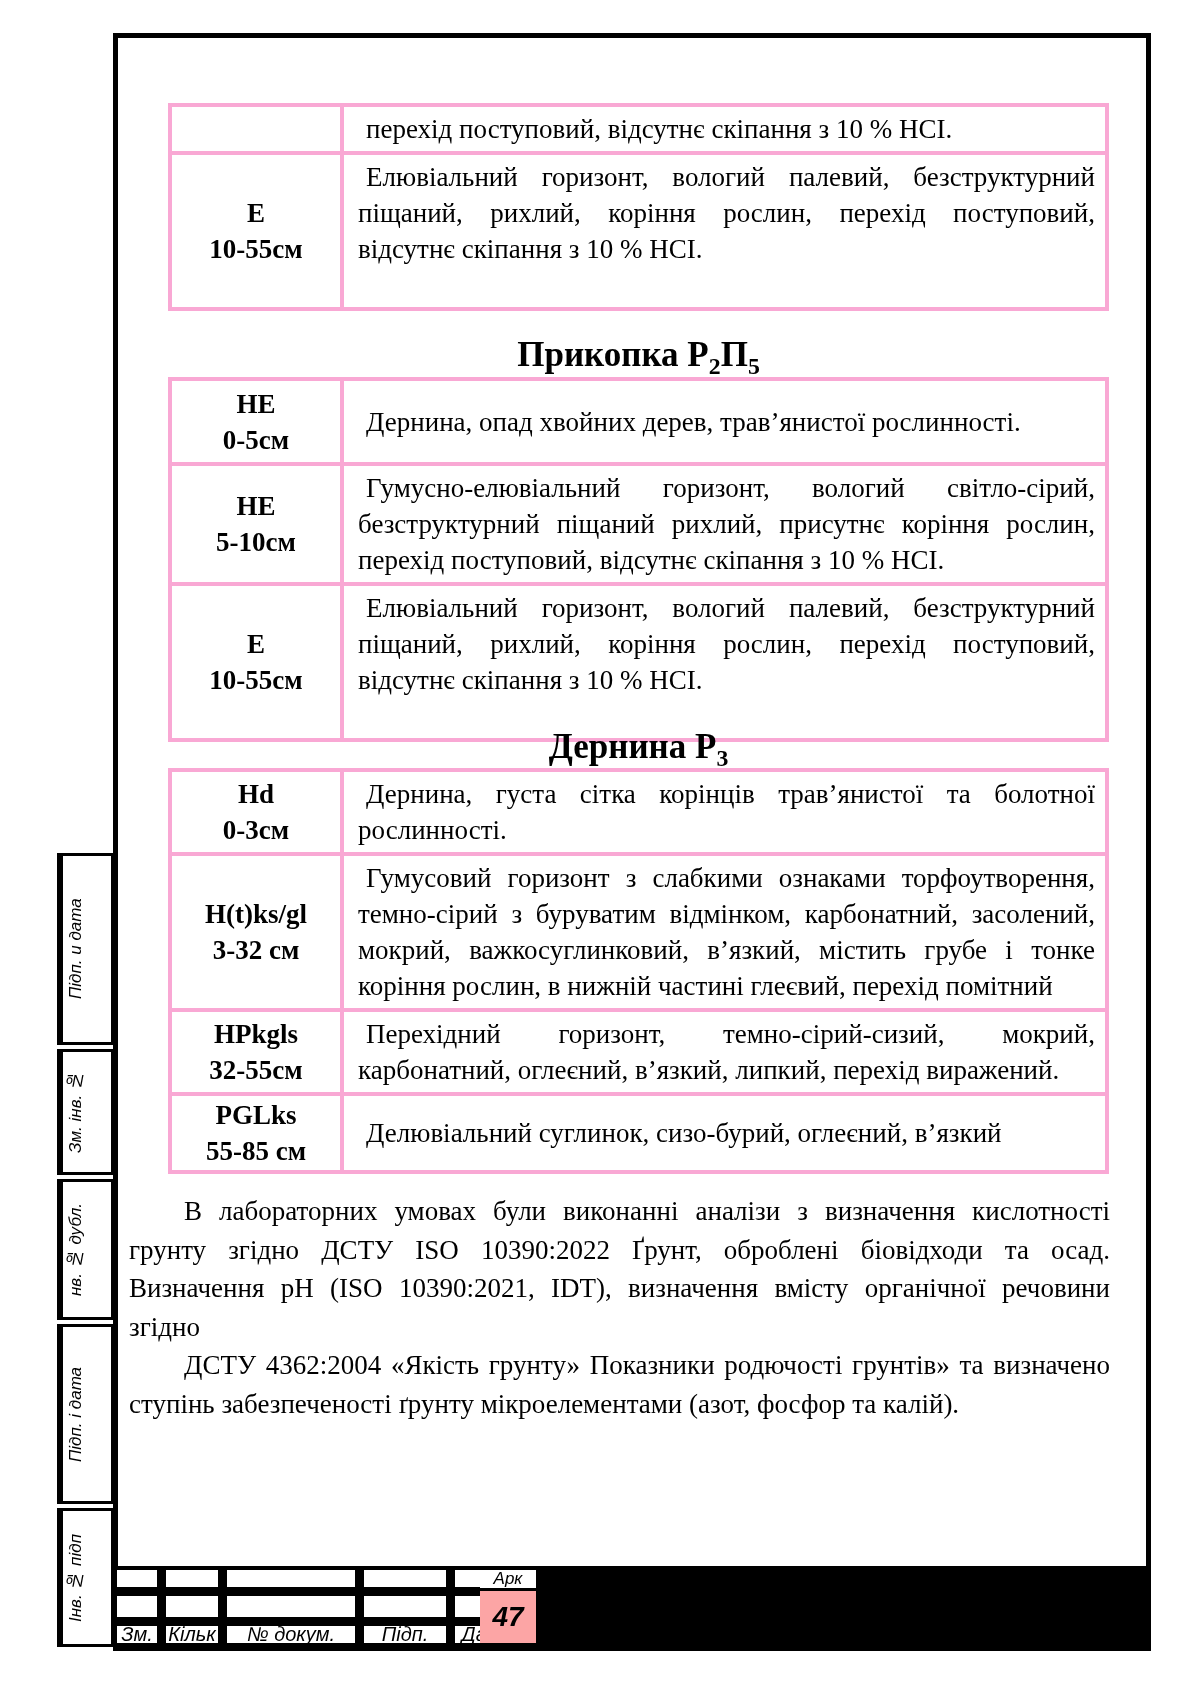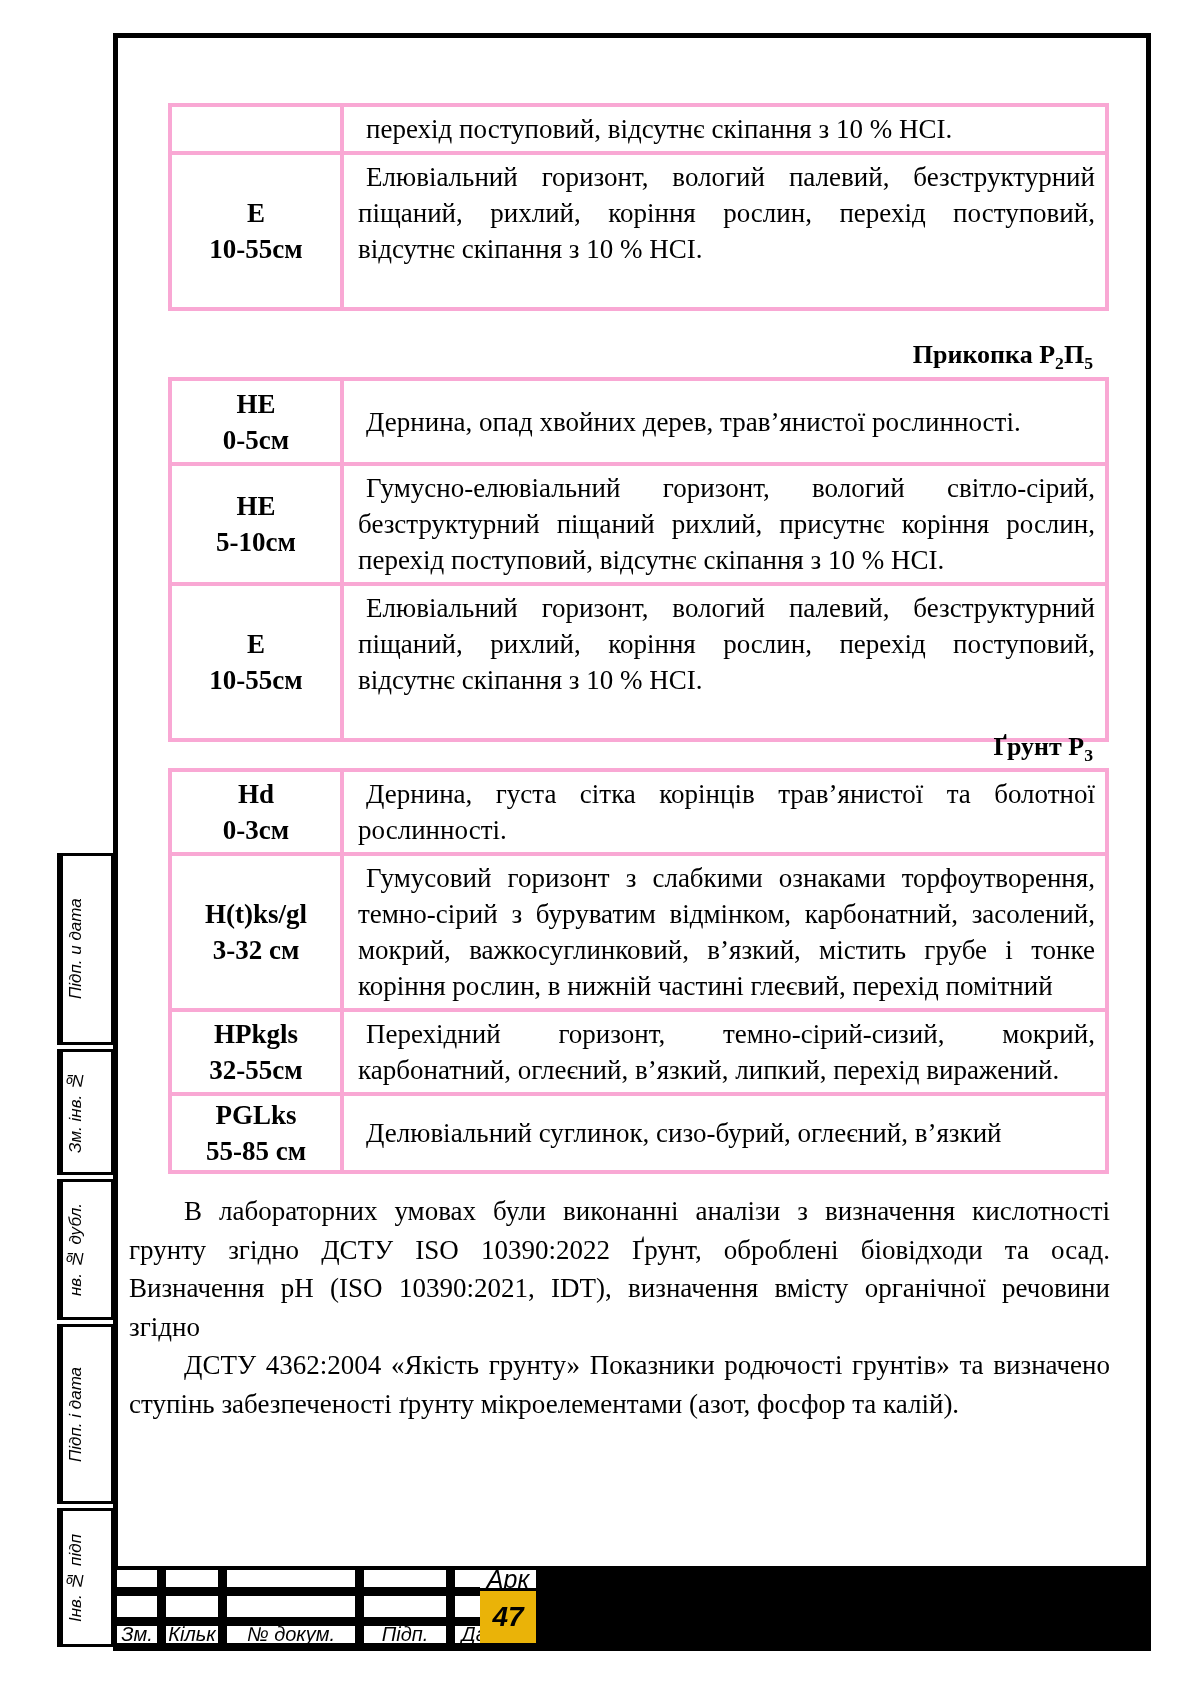--- a/index.html
+++ b/index.html
@@ -45,22 +45,22 @@
   td.desc.va-top { vertical-align:top; }
   .t-a { top:103px; }
   .t-b { top:377px;padding-left:46px; }
   .t-c { top:768px; }
   tr.rA1 { height:40px; }  tr.rA2 { height:156px; }
   tr.rB1 { height:85px; }  tr.rB2 { height:110px; } tr.rB3 { height:156px; }
   tr.rC1 { height:77px; }  tr.rC2 { height:155px; } tr.rC3 { height:80px; } tr.rC4 { height:55px; }
 
   
   .sec-header {
-    position:absolute; left:152px; width:941px; text-align:right;
-    font-size:26px; line-height:42px; font-weight:bold;
+    position:absolute; left:168px; width:941px; text-align:center;
+    font-size:35px; line-height:42px; font-weight:bold;
   }
   .sec-header .sym { font-weight:bold; }
   .sec-header sub { font-size:0.68em; font-weight:bold; }
   .hdr-b { top:334px; }
   .hdr-c { top:726px; }
 
   
   .body-text {
     position:absolute; left:129px; top:1192px; width:981px;
     font-size:27px; line-height:38.5px; text-align:justify;
@@ -84,24 +84,24 @@
     font-size:20px; overflow:hidden;
   }
   .stamp-title {
     background:#fff; flex:1; display:flex; flex-direction:column;
     align-items:center; justify-content:center; text-align:center;
     font-size:18.5px; line-height:19px; padding:0 4px;
   }
   .stamp-title .line1 { font-weight:bold; }
   .stamp-right { width:56px; flex:0 0 56px; display:flex; flex-direction:column; gap:3px; background:#000; }
   .stamp-right .ark {
-    background:#fff; height:18px; display:flex; align-items:center; justify-content:center; font-size:25px;
+    background:#fff; height:18px; display:flex; align-items:center; justify-content:center; font-size:17px;
   }
   .stamp-right .num {
-    background:#eab308; flex:1; display:flex; align-items:center; justify-content:center;
+    background:#fca5a5; flex:1; display:flex; align-items:center; justify-content:center;
     font-size:28px; font-weight:bold;
   }
 </style>
 </head>
 <body>
 
 <div class="page">
 
   <div class="frame"></div>
 
@@ -170,21 +170,21 @@
       <td class="lbl">
         <div>Е</div>
         <div>10-55см</div>
       </td>
       <td class="desc va-top">Елювіальний горизонт, вологий палевий, безструктурний піщаний, рихлий, коріння рослин, перехід поступовий, відсутнє скіпання з 10 % НСІ.</td>
     </tr>
   </tbody>
     </table>
 
   <div class="sec-header hdr-c">
-    <span>Ґрунт</span>
+    <span>Дернина</span>
     <span class="sym"><span>Р</span><sub>3</sub></span>
   </div>
 
   <table class="soil t-c">
     <tbody>
         <tr class="rC1">
       <td class="lbl">
         <div>Hd</div>
         <div>0-3см</div>
       </td>

